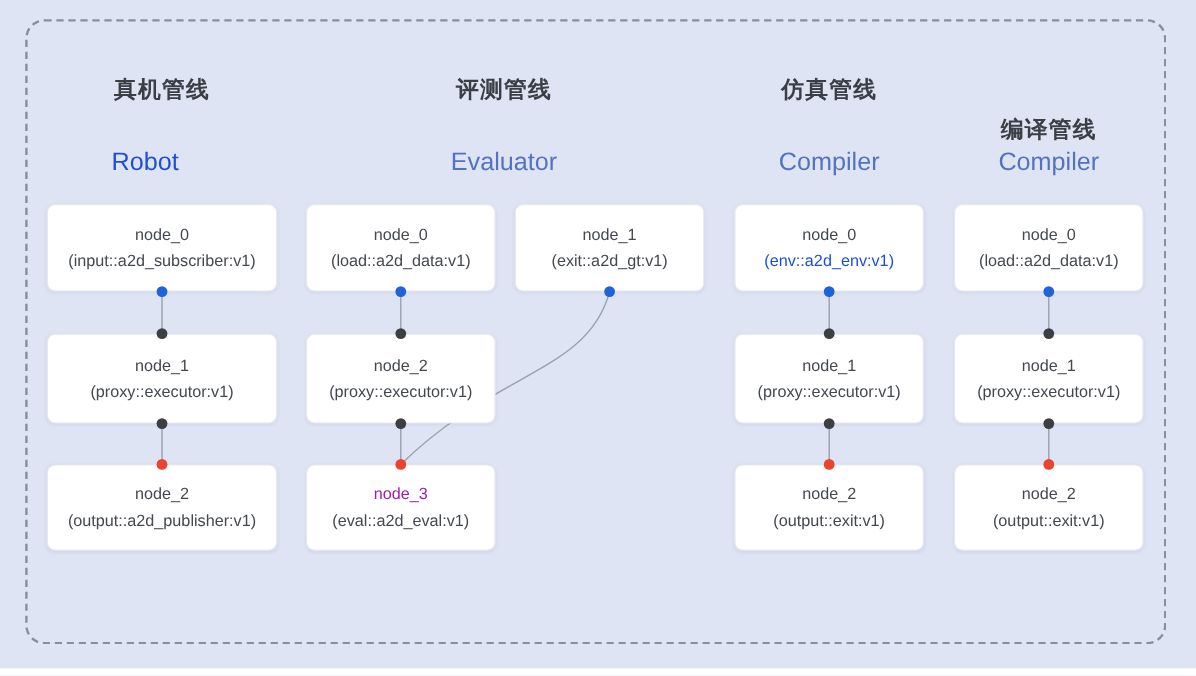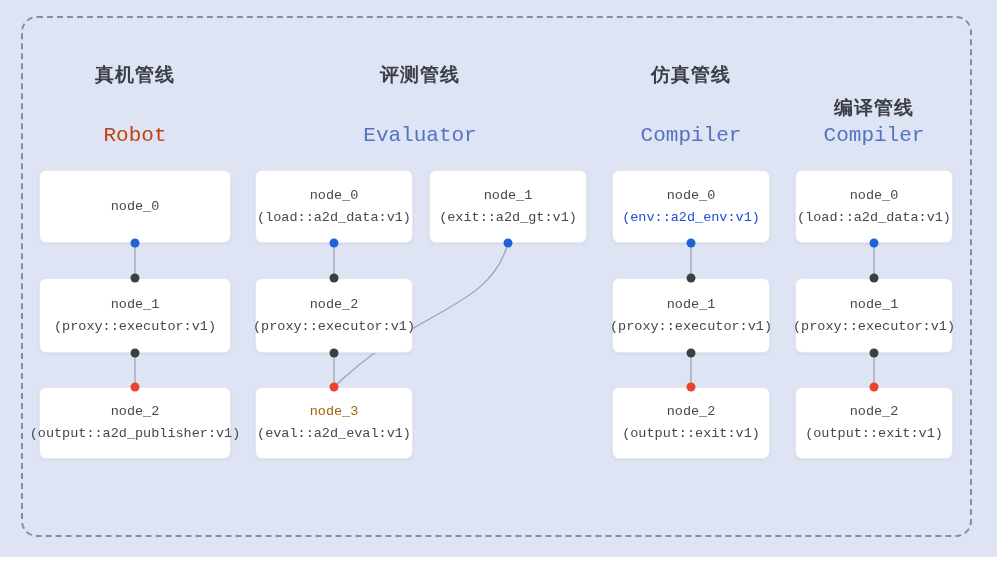--- a/index.html
+++ b/index.html
@@ -6,21 +6,20 @@
     margin: 0;
     padding: 0;
     background: #ffffff;
     font-family: "Liberation Sans", "DejaVu Sans", sans-serif;
   }
   #canvas {
     position: relative;
     width: 997px;
     height: 563px;
     overflow: hidden;
-    font-family: Liberation Mono, monospace;
   }
   #boundary {
     position: absolute;
     box-sizing: border-box;
     border: 2px dashed #878e9c;
     border-radius: 16px;
   }
   #edge-layer, #dot-layer {
     position: absolute;
     left: 0; top: 0;
@@ -84,23 +83,24 @@
       <path d="M334,243 L334,278" fill="none" stroke="#9aa1ad" stroke-width="1.2"></path>
       <path d="M334,353 L334,387" fill="none" stroke="#9aa1ad" stroke-width="1.2"></path>
       <path d="M508,243 C490,310 415,308 334,387" fill="none" stroke="#9aa1ad" stroke-width="1.2"></path>
       <path d="M691,243 L691,278" fill="none" stroke="#9aa1ad" stroke-width="1.2"></path>
       <path d="M691,353 L691,387" fill="none" stroke="#9aa1ad" stroke-width="1.2"></path>
       <path d="M874,243 L874,278" fill="none" stroke="#9aa1ad" stroke-width="1.2"></path>
       <path d="M874,353 L874,387" fill="none" stroke="#9aa1ad" stroke-width="1.2"></path>
     </svg>
   <div id="node-layer">
       <div class="title-cn" style="left: 135px; top: 62px; color: rgb(58, 63, 70);">真机管线</div>
-      <div class="title-en" style="left: 135px; top: 124px; color: #c2410c;">Robot</div>
+      <div class="title-en" style="left: 121px; top: 124px; color: #1d4ed8;">Robot</div>
       <div class="node-card" style="left: 39px; top: 170px; width: 192px; height: 73px; background: rgb(255, 255, 255); border-color: rgb(231, 233, 238);">
         <div class="node-name" style="color: rgb(68, 72, 79);">node_0</div>
+        <div class="node-type" style="color: rgb(68, 72, 79);">(input::a2d_subscriber:v1)</div>
       </div>
       <div class="node-card" style="left: 39px; top: 278px; width: 192px; height: 75px; background: rgb(255, 255, 255); border-color: rgb(231, 233, 238);">
         <div class="node-name" style="color: rgb(68, 72, 79);">node_1</div>
         <div class="node-type" style="color: rgb(68, 72, 79);">(proxy::executor:v1)</div>
       </div>
       <div class="node-card" style="left: 39px; top: 387px; width: 192px; height: 72px; background: rgb(255, 255, 255); border-color: rgb(231, 233, 238);">
         <div class="node-name" style="color: rgb(68, 72, 79);">node_2</div>
         <div class="node-type" style="color: rgb(68, 72, 79);">(output::a2d_publisher:v1)</div>
       </div>
       <div class="title-cn" style="left: 420px; top: 62px; color: rgb(58, 63, 70);">评测管线</div>
@@ -111,21 +111,21 @@
       </div>
       <div class="node-card" style="left: 429px; top: 170px; width: 158px; height: 73px; background: rgb(255, 255, 255); border-color: rgb(231, 233, 238);">
         <div class="node-name" style="color: rgb(68, 72, 79);">node_1</div>
         <div class="node-type" style="color: rgb(68, 72, 79);">(exit::a2d_gt:v1)</div>
       </div>
       <div class="node-card" style="left: 255px; top: 278px; width: 158px; height: 75px; background: rgb(255, 255, 255); border-color: rgb(231, 233, 238);">
         <div class="node-name" style="color: rgb(68, 72, 79);">node_2</div>
         <div class="node-type" style="color: rgb(68, 72, 79);">(proxy::executor:v1)</div>
       </div>
       <div class="node-card" style="left: 255px; top: 387px; width: 158px; height: 72px; background: rgb(255, 255, 255); border-color: rgb(231, 233, 238);">
-        <div class="node-name" style="color: #a16207;">node_3</div>
+        <div class="node-name" style="color: #a21caf;">node_3</div>
         <div class="node-type" style="color: rgb(68, 72, 79);">(eval::a2d_eval:v1)</div>
       </div>
       <div class="title-cn" style="left: 691px; top: 62px; color: rgb(58, 63, 70);">仿真管线</div>
       <div class="title-en" style="left: 691px; top: 124px; color: rgb(82, 115, 192);">Compiler</div>
       <div class="node-card" style="left: 612px; top: 170px; width: 158px; height: 73px; background: rgb(255, 255, 255); border-color: rgb(231, 233, 238);">
         <div class="node-name" style="color: rgb(68, 72, 79);">node_0</div>
         <div class="node-type" style="color: #1d4ed8;">(env::a2d_env:v1)</div>
       </div>
       <div class="node-card" style="left: 612px; top: 278px; width: 158px; height: 75px; background: rgb(255, 255, 255); border-color: rgb(231, 233, 238);">
         <div class="node-name" style="color: rgb(68, 72, 79);">node_1</div>

